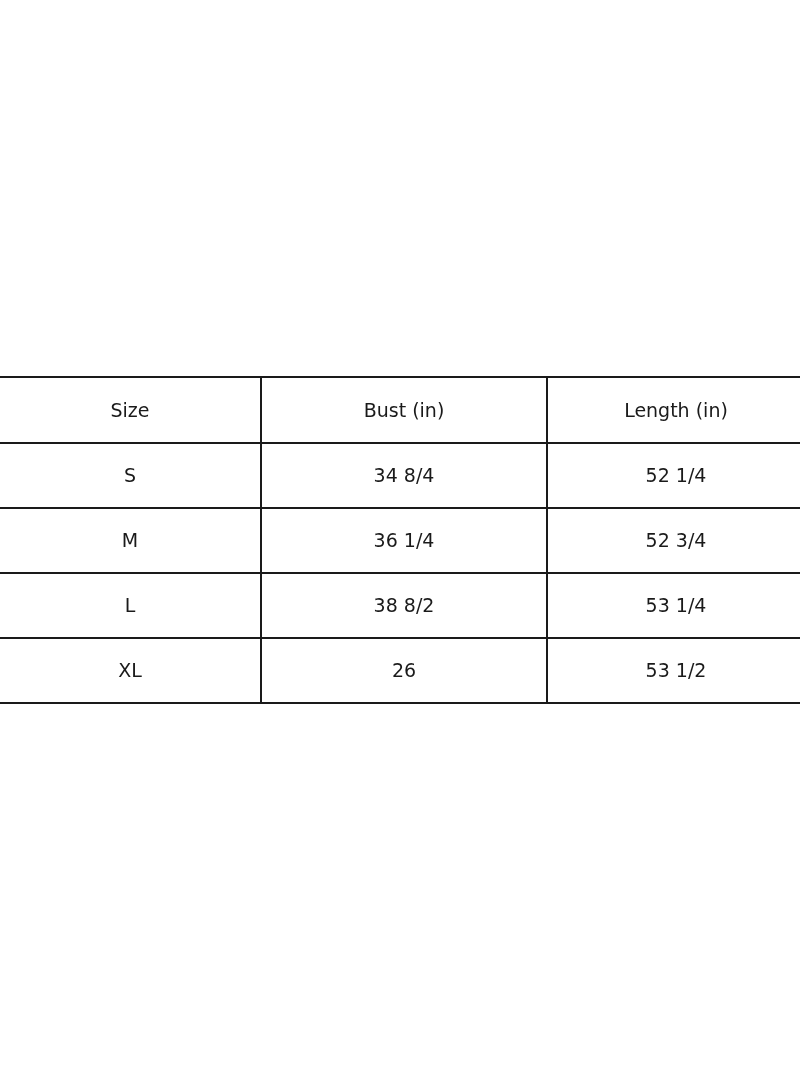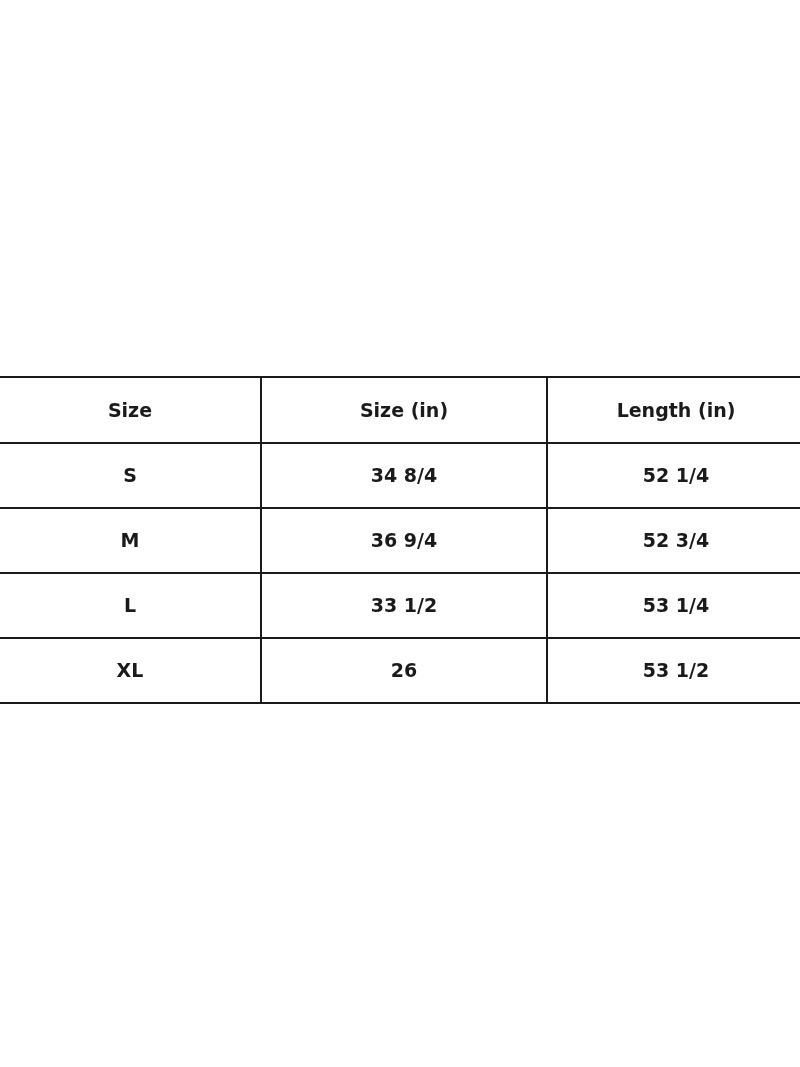--- a/index.html
+++ b/index.html
@@ -31,21 +31,21 @@
   table.size-table {
     border-collapse: collapse;
     width: 806px;
     table-layout: fixed;
   }
   table.size-table td,
   table.size-table th {
     border: 2px solid #1a1a1a;
     text-align: center;
     vertical-align: middle;
-    font-weight: bold;
+    font-weight: normal;
     font-size: 19px;
     color: #1a1a1a;
     padding: 0;
     height: 63px;
     line-height: 1.2;
   }
   table.size-table col.c1 { width: 262px; }
   table.size-table col.c2 { width: 286px; }
   table.size-table col.c3 { width: 258px; }
   table.size-table thead th {
@@ -59,38 +59,38 @@
   <div class="size-table-wrap">
     <table class="size-table">
       <colgroup>
         <col class="c1">
         <col class="c2">
         <col class="c3">
       </colgroup>
       <thead>
         <tr>
           <th>Size</th>
-          <th>Size (in)</th>
+          <th>Bust (in)</th>
           <th>Length (in)</th>
         </tr>
       </thead>
       <tbody>
         <tr>
           <td>S</td>
           <td>34 8/4</td>
           <td>52 1/4</td>
         </tr>
         <tr>
           <td>M</td>
-          <td>36 9/4</td>
+          <td>36 1/4</td>
           <td>52 3/4</td>
         </tr>
         <tr>
           <td>L</td>
-          <td>33 1/2</td>
+          <td>38 8/2</td>
           <td>53 1/4</td>
         </tr>
         <tr>
           <td>XL</td>
           <td>26</td>
           <td>53 1/2</td>
         </tr>
       </tbody>
     </table>
   </div>

